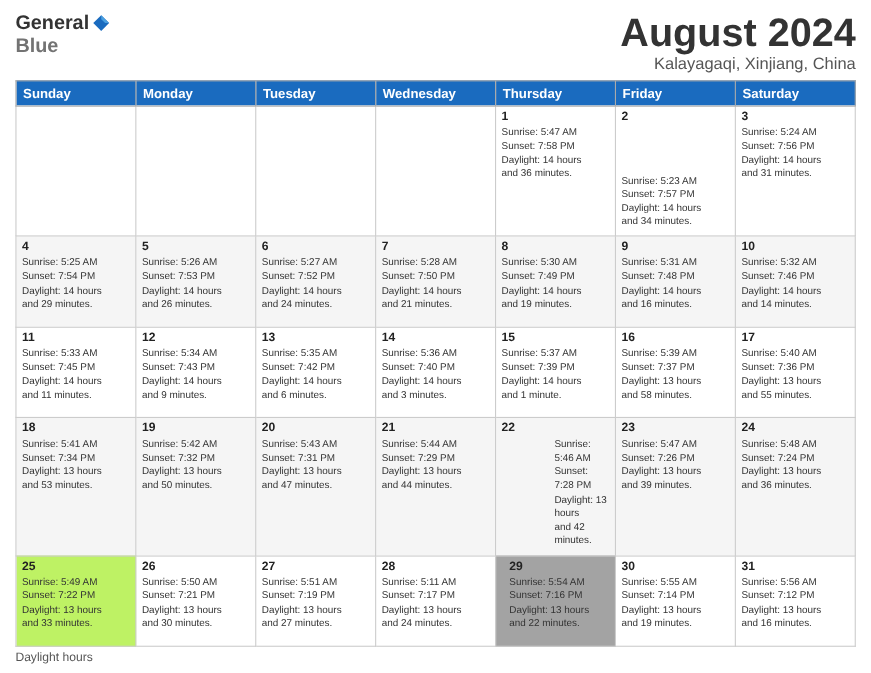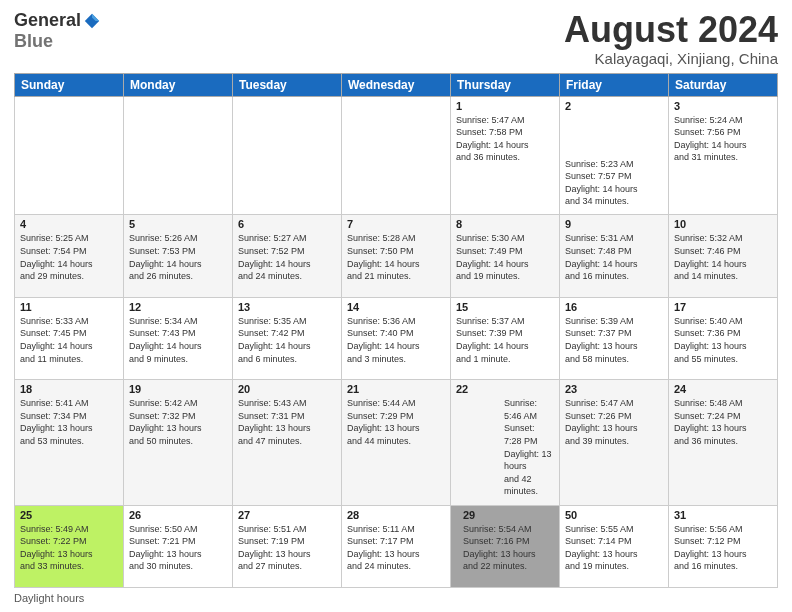--- a/index.html
+++ b/index.html
@@ -353,21 +353,21 @@
 and 24 minutes.</div>
           </td>
           <td style="background: #a3a3a3; padding-left: 12px;">
             <span class="day-number">29</span>
             <div class="day-info" style="white-space: pre-line;">Sunrise: 5:54 AM
 Sunset: 7:16 PM
 Daylight: 13 hours
 and 22 minutes.</div>
           </td>
           <td style="background: rgb(255, 255, 255);">
-            <span class="day-number">50</span>
+            <span class="day-number">30</span>
             <div class="day-info" style="white-space: pre-line;">Sunrise: 5:55 AM
 Sunset: 7:14 PM
 Daylight: 13 hours
 and 19 minutes.</div>
           </td>
           <td style="background: rgb(255, 255, 255);">
             <span class="day-number">31</span>
             <div class="day-info" style="white-space: pre-line;">Sunrise: 5:56 AM
 Sunset: 7:12 PM
 Daylight: 13 hours

